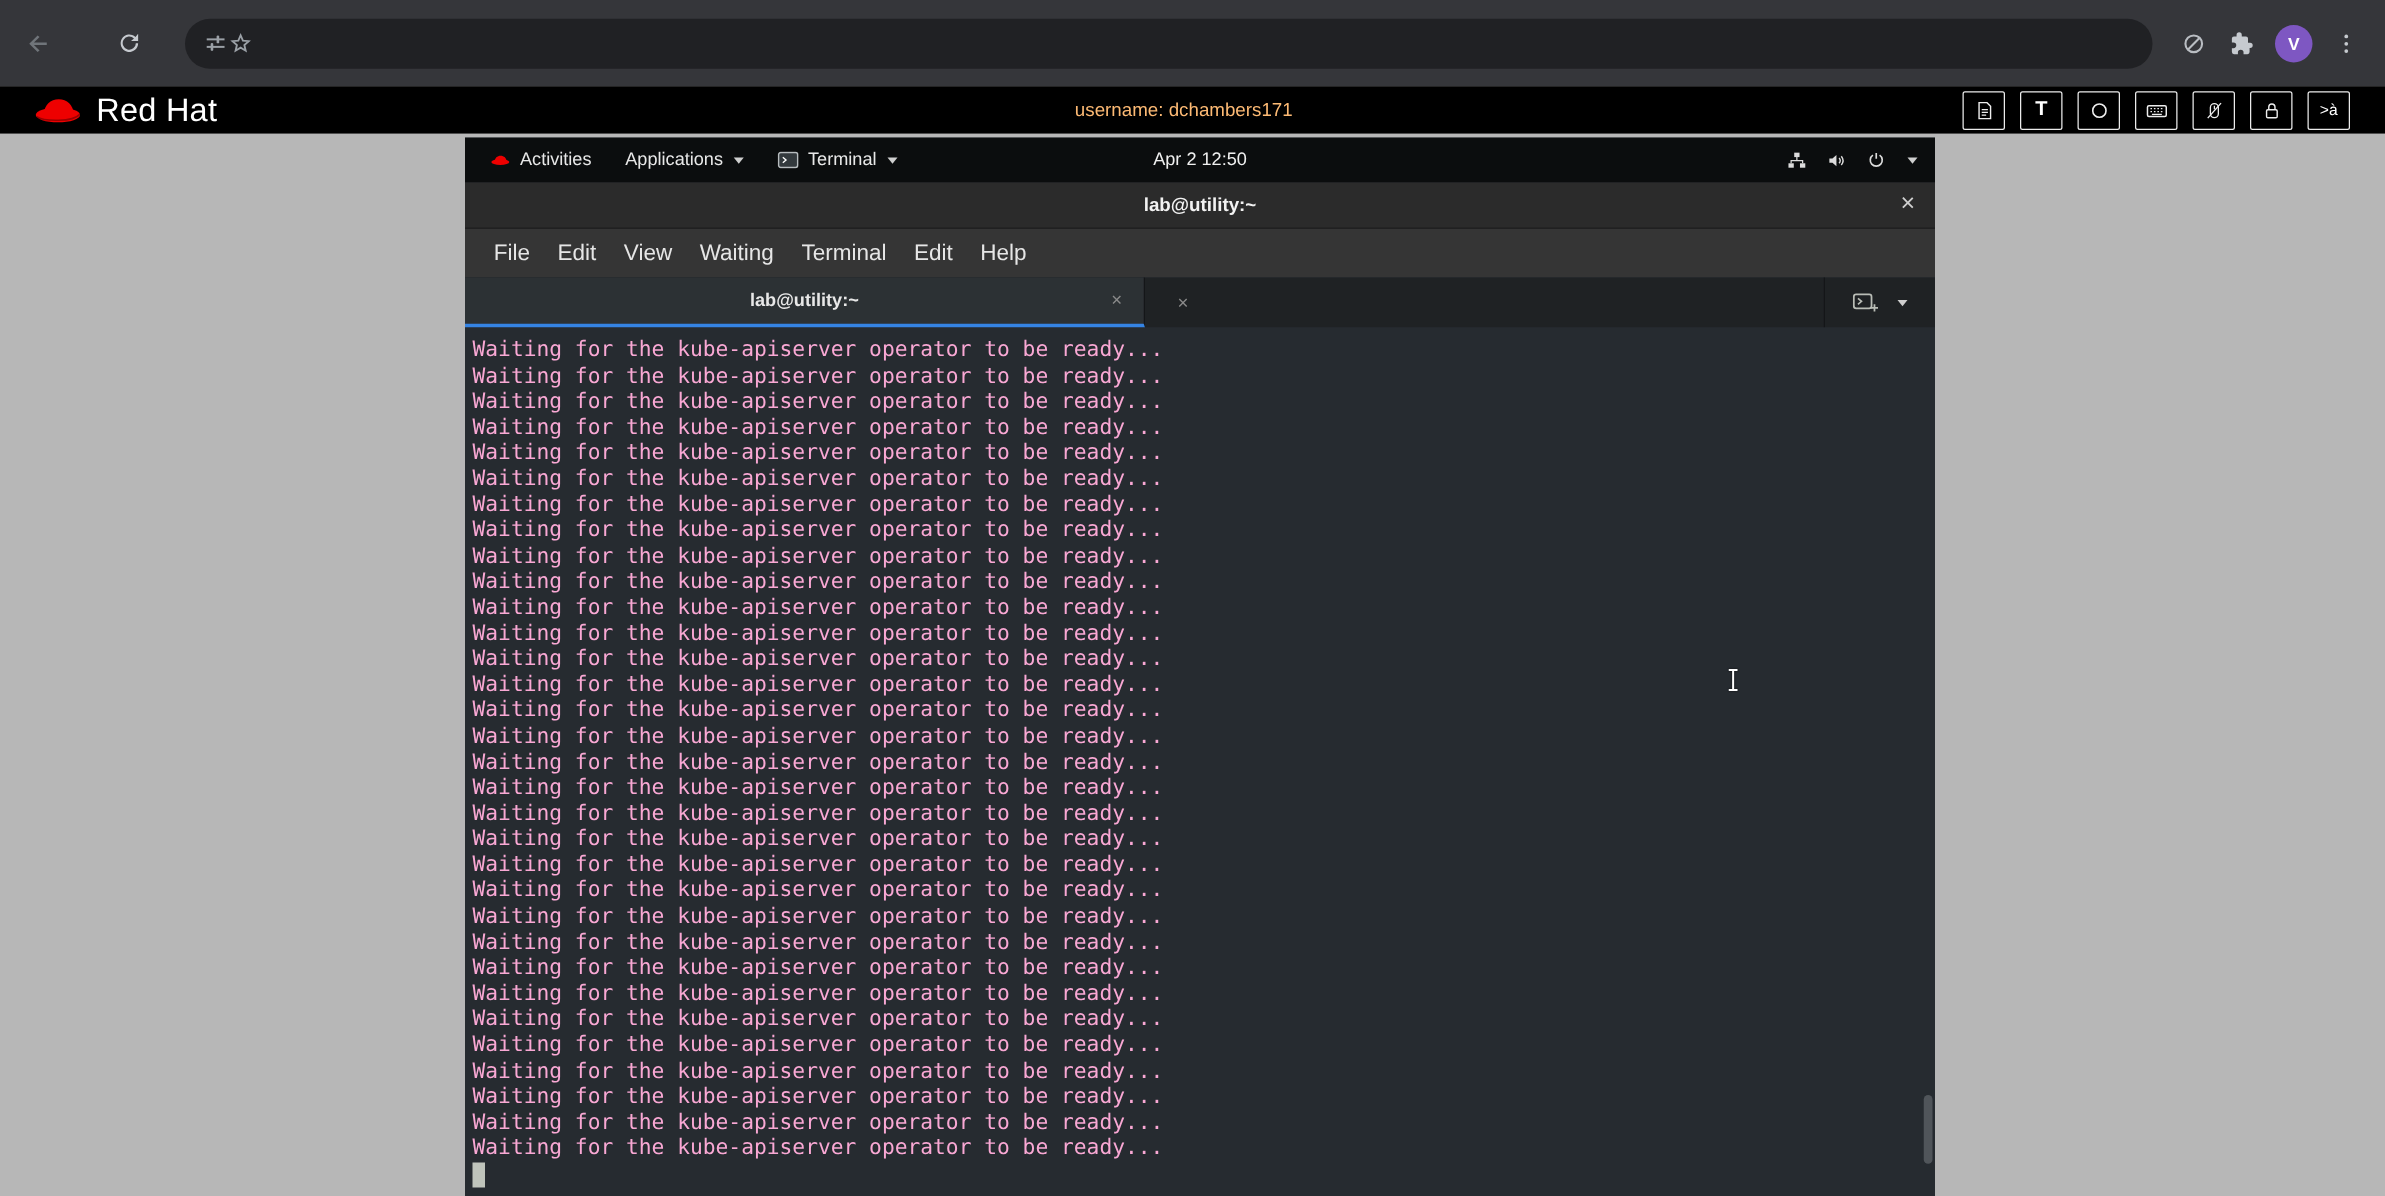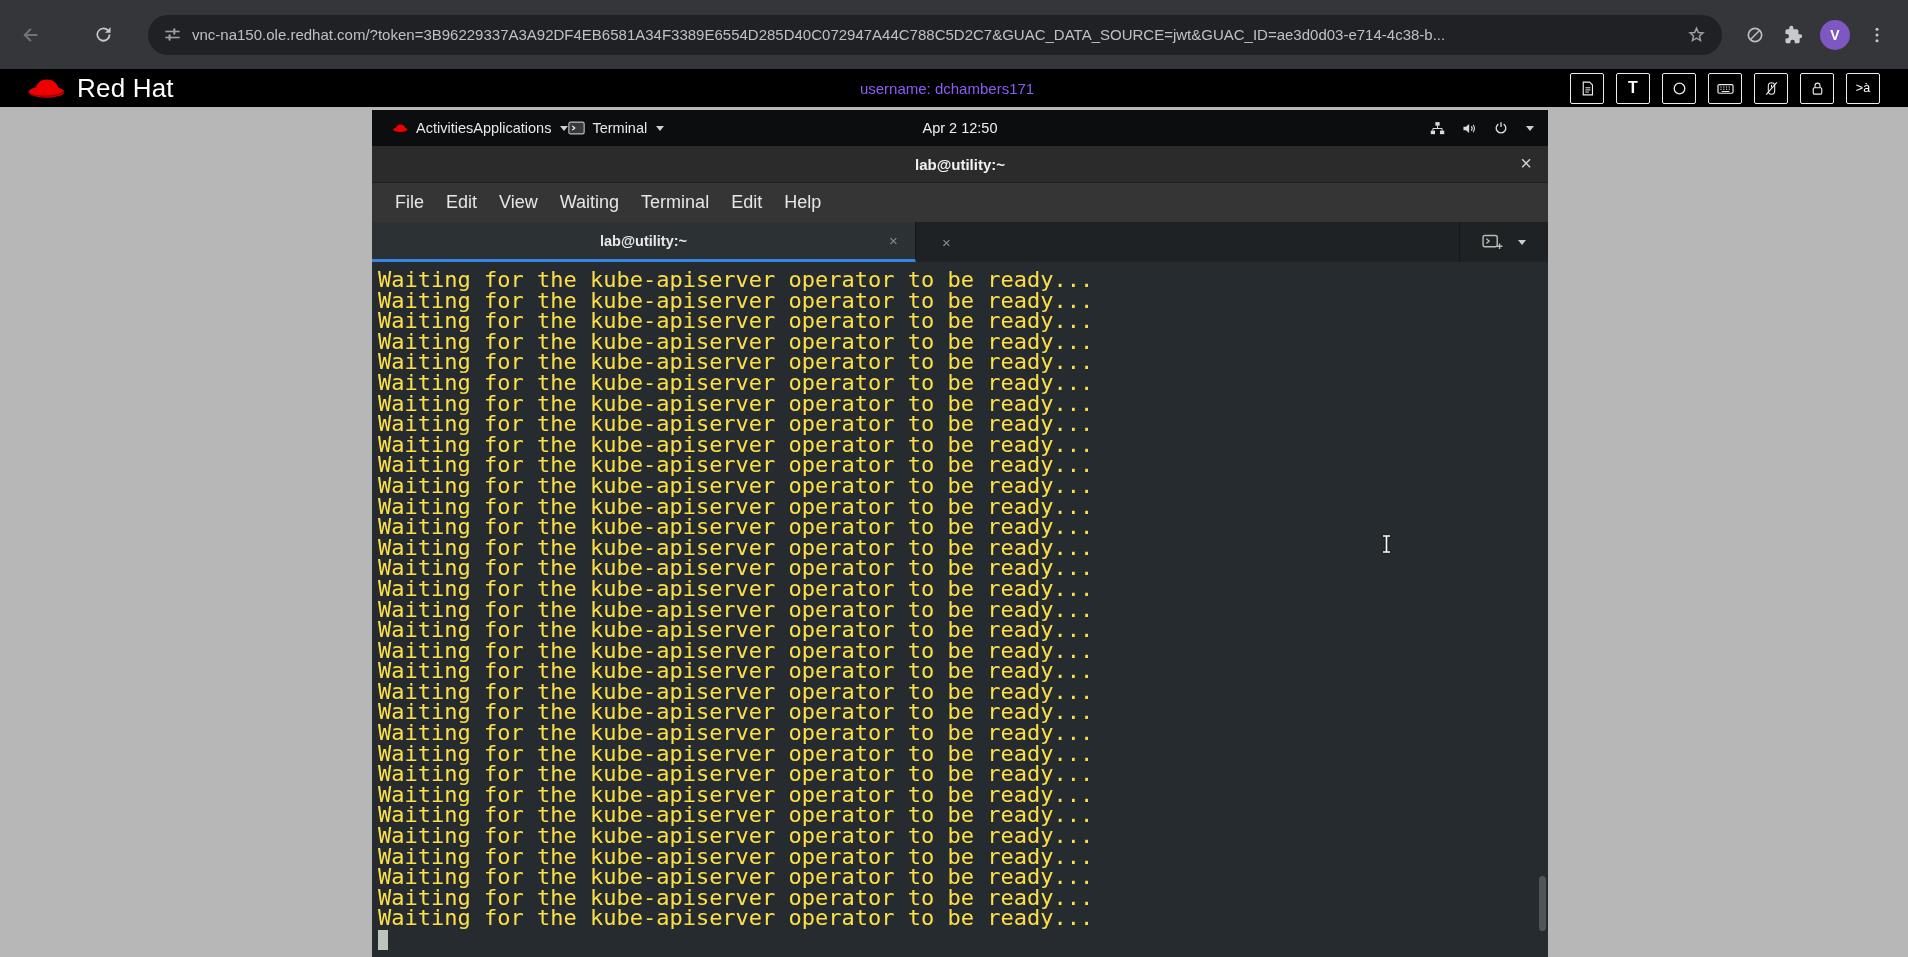--- a/index.html
+++ b/index.html
@@ -37,21 +37,21 @@
 
   
   .guac-header {
     height:38px; background:#000; position:relative; display:flex;
     align-items:center;
   }
   .rh-logo { display:flex; align-items:center; gap:9px; padding-left:26px; }
   .rh-brand { color:#fff; font-size:26px; font-weight:normal; letter-spacing:0.2px; }
   .guac-user {
     position:absolute; left:50%; transform:translateX(-54%);
-    color:#8b5cf6; font-size:15px;text-align:right;
+    color:#fdba74; font-size:15px;text-align:right;
   }
   .guac-tools { position:absolute; right:28px; display:flex; gap:12px; }
   .guac-tool {
     width:34px; height:31px; border:1.5px solid #ececec; border-radius:2px;
     display:flex; align-items:center; justify-content:center; color:#fff;
     cursor:pointer; background:#000;
   }
   .guac-tool .tlabel { font-size:16px; font-weight:bold; }
   .guac-tool .tlabel.small { font-size:12.5px; font-weight:normal; }
 
@@ -60,21 +60,21 @@
   .desktop {
     position:absolute; left:372px; top:3px; width:1176px; height:847px;
     background:#262b30; overflow:hidden;
   }
 
   
   .gnome-bar {
     height:36px; background:#0b0d0e; color:#e8e8e8; font-size:14.5px;
     display:flex; align-items:center; position:relative;
   }
-  .gb-left { display:flex; align-items:center; padding-left:20px; }
+  .gb-left { display:flex; align-items:center; gap:27px; padding-left:20px; }
   .gb-item { display:flex; align-items:center; gap:7px; cursor:pointer; }
   .caret {
     width:0; height:0; border-left:4px solid transparent;
     border-right:4px solid transparent; border-top:5px solid #cfcfcf;
     display:inline-block; margin-left:2px;
   }
   .gb-clock {
     position:absolute; left:50%; transform:translateX(-50%);
     color:#f0f0f0; cursor:pointer;
   }
@@ -115,21 +115,21 @@
   .tab.active .tab-label { color:#e8e8e8; font-weight:bold; }
   .tab-controls {
     width:88px; flex:none; display:flex; align-items:center;
     justify-content:center; gap:13px;
   }
 
   .term-body {
     flex:1; position:relative; background:#262b30; overflow:hidden;
     padding:8px 16px 0 6px;
     font-family:"DejaVu Sans Mono", monospace;
-    font-size:22px; line-height:20.6px; color:#fde047;
+    font-size:17px; line-height:20.6px; color:#f9a8d4;
   }
   .term-line { white-space:pre; height:20.6px; }
   .term-cursor { width:10px; height:19.5px; background:#bfc4bb; margin-top:1px; }
   .scroll-thumb {
     position:absolute; right:2px; top:614px; width:7px; height:55px;
     background:#50555a; border-radius:4px; cursor:pointer;
   }
   .ibeam { position:absolute; left:1010px; top:273px; filter:drop-shadow(0 0 1px rgba(0,0,0,0.7)); }
 </style>
 </head>
@@ -149,21 +149,20 @@
 
   <div class="url-pill">
     <svg viewBox="0 0 24 24" width="19" height="19">
         <g fill="#9aa0a6">
           <rect x="3" y="7.2" width="18" height="2"></rect>
           <rect x="13" y="4.2" width="2.6" height="8" rx="1.2"></rect>
           <rect x="3" y="14.8" width="18" height="2"></rect>
           <rect x="7" y="11.8" width="2.6" height="8" rx="1.2"></rect>
         </g>
       </svg>
-    <span class="url-text">vnc-na150.ole.redhat.com/?token=3B96229337A3A92DF4EB6581A34F3389E6554D285D40C072947A44C788C5D2C7&amp;GUAC_DATA_SOURCE=jwt&amp;GUAC_ID=ae3d0d03-e714-4c38-b...</span>
     <svg viewBox="0 0 24 24" width="21" height="21">
         <path d="M12 4.8l2.1 4.9 5.3.5-4 3.5 1.2 5.2L12 16.1l-4.6 2.8 1.2-5.2-4-3.5 5.3-.5z" fill="none" stroke="#9aa0a6" stroke-width="1.7"></path>
       </svg>
   </div>
 
   <div class="tb-btn">
     <svg viewBox="0 0 24 24" width="20" height="20">
         <circle cx="12" cy="12" r="8" fill="none" stroke="#b9bdc2" stroke-width="2"></circle>
         <path d="M6.3 17.7L17.7 6.3" stroke="#b9bdc2" stroke-width="2"></path>
       </svg>

